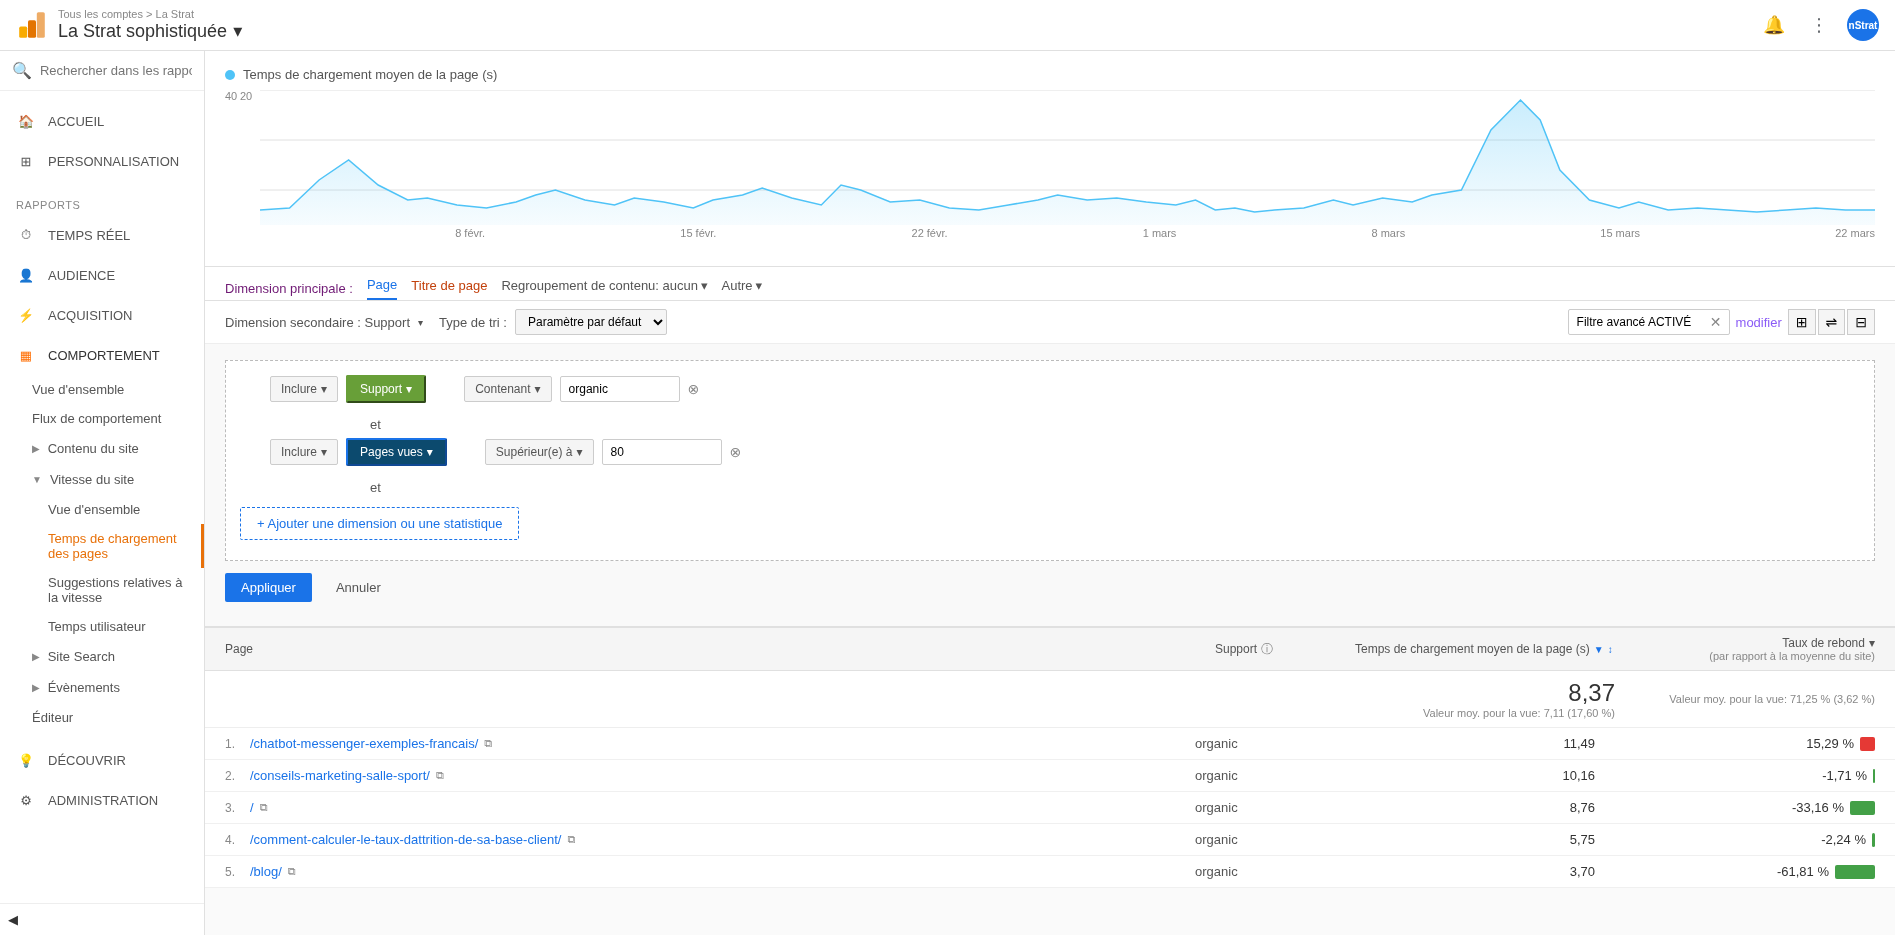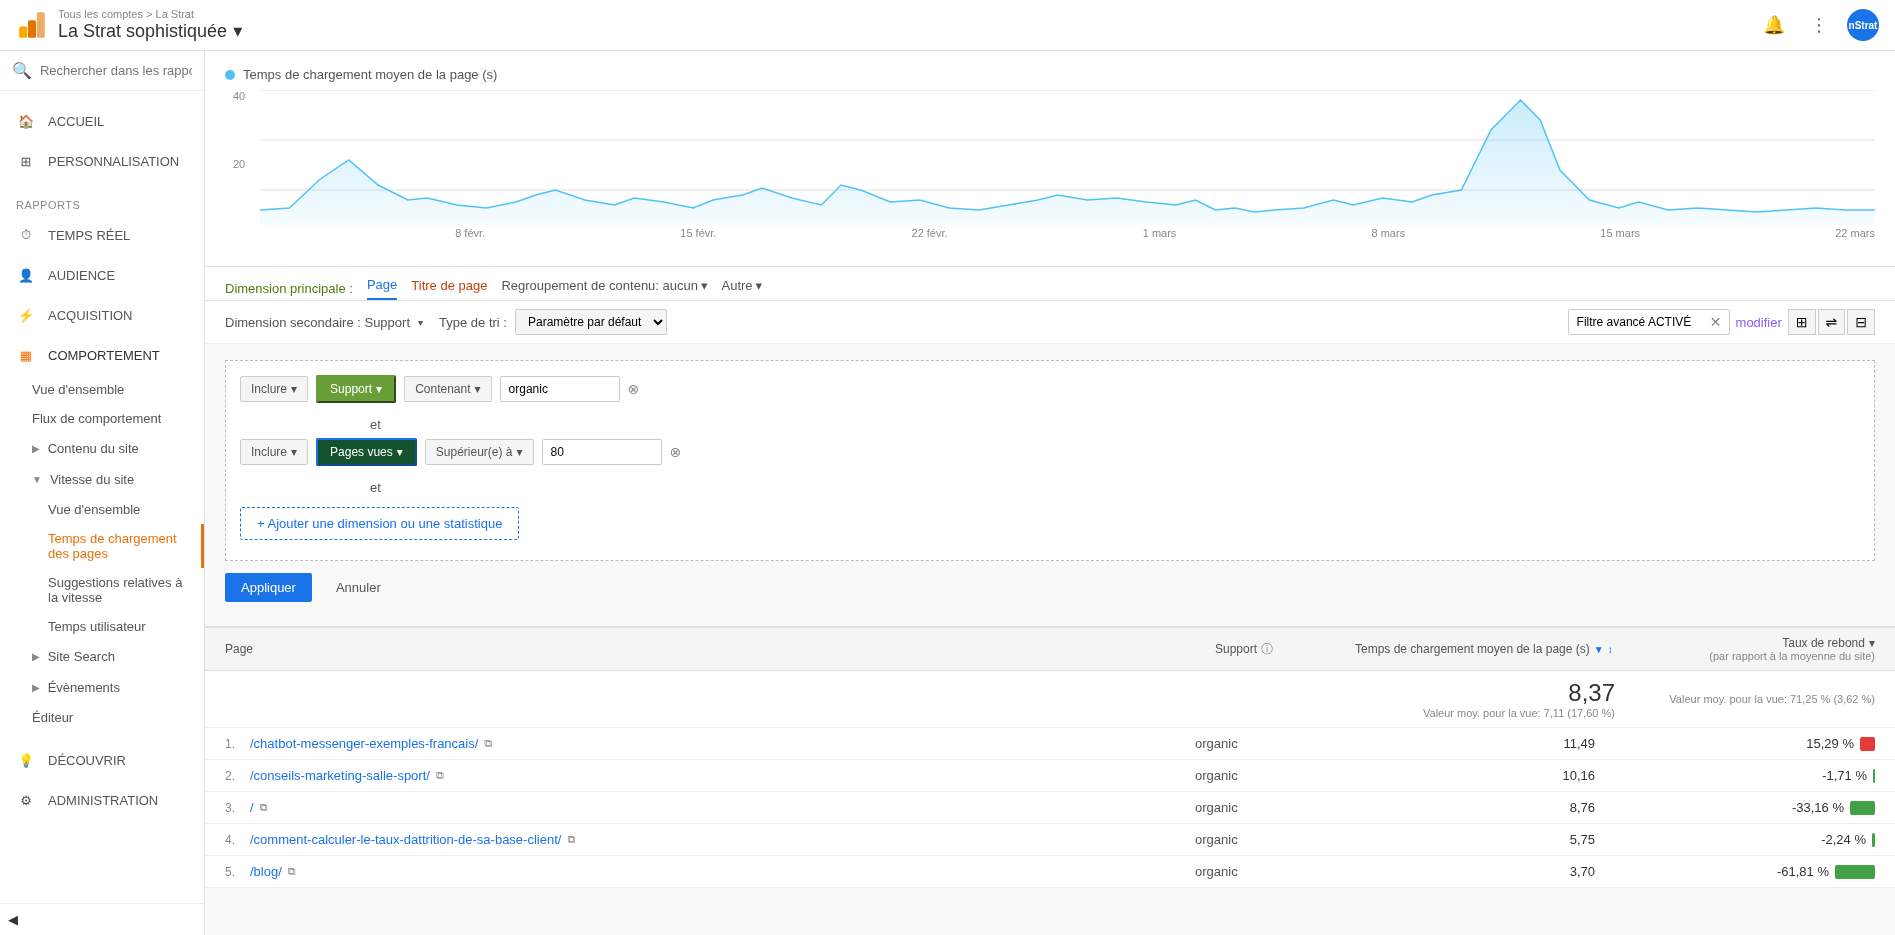--- a/index.html
+++ b/index.html
@@ -39,23 +39,23 @@
     .content { flex: 1; overflow-y: auto; overflow-x: hidden; padding: 0; background: #fafafa; }
 
     
     .chart-area { background: #fff; padding: 16px 20px; margin-bottom: 0; }
     .chart-legend { display: flex; align-items: center; gap: 8px; margin-bottom: 8px; }
     .chart-legend-dot { width: 10px; height: 10px; border-radius: 50%; background: #4fc3f7; }
     .chart-legend-label { font-size: 13px; color: #555; }
     .chart-container { width: 100%; height: 160px; position: relative; }
     .filter-row { display: flex; align-items: center; gap: 8px; margin-bottom: 8px; }
     .filter-row:last-child { margin-bottom: 0; }
-    .filter-btn { padding: 5px 10px; border: 1px solid #ccc; border-radius: 2px; background: #f5f5f5; cursor: pointer; font-size: 12px; color: #555; display: flex; align-items: center; gap: 4px; }
+    .filter-btn { padding: 5px 10px; border: 1px solid #ccc; border-radius: 2px; background: #f5f5f5; cursor: pointer; font-size: 12px; color: #555; display: flex; align-items: center; gap: 4px; margin-left: 30px; }
     .filter-btn-green { background: #689f38; color: #fff; border-color: #689f38; padding: 5px 12px; border-radius: 2px; cursor: pointer; font-size: 12px; display: flex; align-items: center; gap: 4px; }
-    .filter-btn-blue { background: #14532d; color: #fff; border-color: #1a73e8; padding: 5px 12px; border-radius: 2px; cursor: pointer; font-size: 12px; display: flex; align-items: center; gap: 4px; }
+    .filter-btn-blue { background: #0c4a6e; color: #fff; border-color: #1a73e8; padding: 5px 12px; border-radius: 2px; cursor: pointer; font-size: 12px; display: flex; align-items: center; gap: 4px; }
     .filter-input { border: 1px solid #ccc; padding: 5px 8px; font-size: 12px; border-radius: 2px; width: 120px; }
     .filter-clear-btn { color: #888; cursor: pointer; font-size: 14px; }
     .filter-and { font-size: 13px; color: #555; padding: 0 20px; }
     .add-dimension-btn { display: inline-block; border: 1px dashed #1a73e8; padding: 8px 16px; color: #1a73e8; cursor: pointer; font-size: 13px; border-radius: 2px; }
     .filter-actions { padding: 12px 0 8px; display: flex; gap: 8px; }
     .btn-apply { background: #1a73e8; color: #fff; border: none; padding: 7px 16px; font-size: 13px; cursor: pointer; border-radius: 2px; }
     .btn-cancel { background: transparent; color: #555; border: none; padding: 7px 16px; font-size: 13px; cursor: pointer; }
 
     
     .table-area { background: #fff; margin: 0; }
@@ -205,21 +205,21 @@
 
   <div class="content">
 
     <div class="chart-area">
       <div class="chart-legend">
         <div class="chart-legend-dot"></div>
         <span class="chart-legend-label">Temps de chargement moyen de la page (s)</span>
       </div>
       <div class="chart-container" style="position:relative;">
 
-        <div style="position:absolute; left:8px; top:0; bottom:24px; width:30px; display:flex; flex-direction:column; justify-content:space-between; font-size:11px; color:#888;">
+        <div style="position:absolute; left:0; top:0; bottom:24px; width:30px; display:flex; flex-direction:row; justify-content:space-between; font-size:11px; color:#888;">
           <span>40</span>
           <span>20</span>
           <span></span>
         </div>
 
         <svg width="100%" height="135" viewBox="0 0 1640 135" preserveAspectRatio="none" style="display:block; margin-left:35px; width:calc(100% - 35px);">
 
           <line x1="0" y1="0" x2="1640" y2="0" stroke="#e0e0e0" stroke-width="1"></line>
           <line x1="0" y1="50" x2="1640" y2="50" stroke="#e0e0e0" stroke-width="1"></line>
           <line x1="0" y1="100" x2="1640" y2="100" stroke="#e0e0e0" stroke-width="1"></line>
@@ -242,21 +242,21 @@
           <span>1 mars</span>
           <span>8 mars</span>
           <span>15 mars</span>
           <span>22 mars</span>
         </div>
       </div>
     </div>
 
     <div style="background:#fff; padding:10px 20px 0; border-top:1px solid #e0e0e0; border-bottom:1px solid #e0e0e0;">
       <div style="display:flex; align-items:center; gap:14px;">
-        <span style="font-size:13px; color:#4d7c0f;">Dimension principale :</span>
+        <span style="font-size:13px; color:#701a75;">Dimension principale :</span>
         <span style="font-size:13px; color:#1a73e8; font-weight:500; border-bottom:2px solid #1a73e8; padding-bottom:6px;">Page</span>
         <span style="font-size:13px; color:#c2410c; padding-bottom:6px;">Titre de page</span>
         <span style="font-size:13px; color:#555; display:flex; align-items:center; gap:3px; padding-bottom:6px;">
           <span>Regroupement de contenu: aucun</span>
           <span>▾</span>
         </span>
         <span style="font-size:13px; color:#555; display:flex; align-items:center; gap:3px; padding-bottom:6px;">
           <span>Autre</span>
           <span>▾</span>
         </span>

